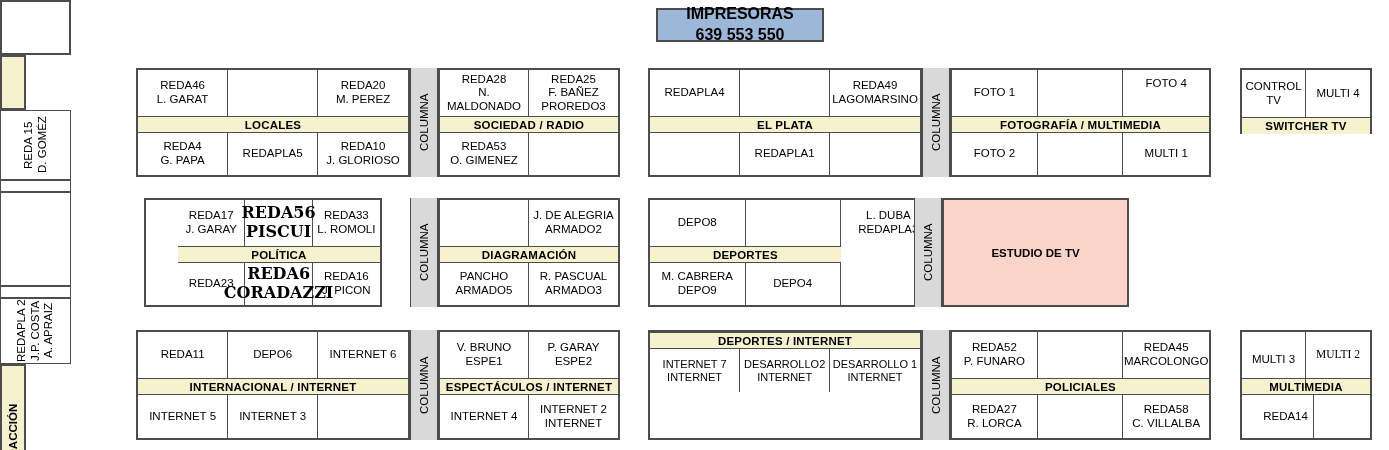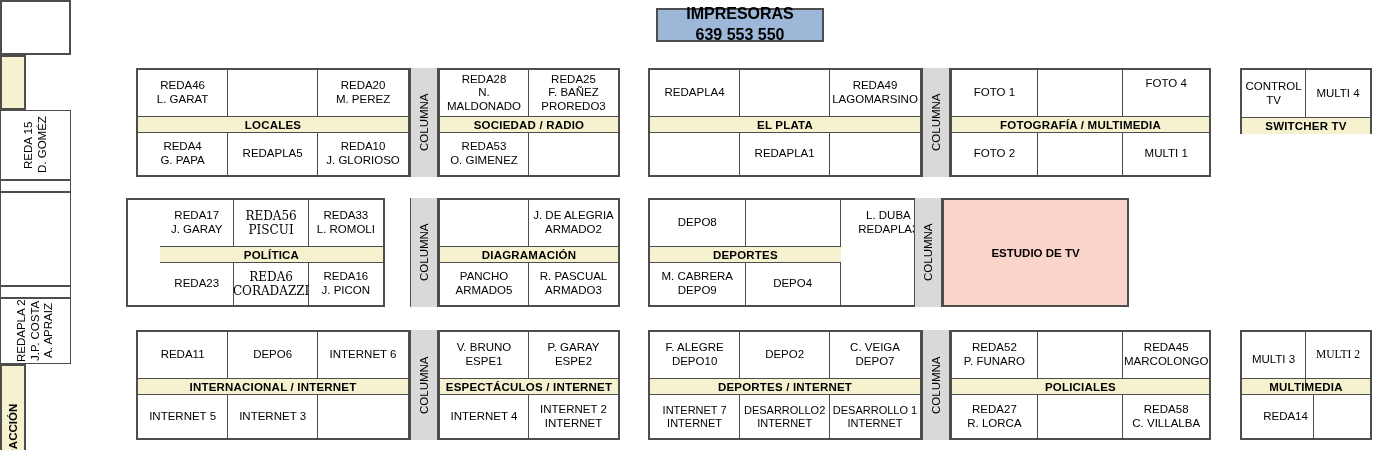--- a/index.html
+++ b/index.html
@@ -65,21 +65,21 @@
   }
   .plainbox{box-sizing:border-box;border:2px solid #4d4d4d;background:#fff;}
 
   
   .printers{
     position:absolute;box-sizing:border-box;
     background:#9db7d8;border:2px solid #4d4d4d;
     display:flex;flex-direction:column;align-items:center;justify-content:center;
     font-size:16px;font-weight:bold;color:#000;line-height:1.3;
   }
-  .serif{font-family:"DejaVu Serif","Liberation Serif",serif;font-size:12px;}
+  .serif{font-family:"DejaVu Serif","Liberation Serif",serif;font-size:16px;font-weight:bold;}
 </style>
 </head>
 <body>
 
 <div class="stage">
 
   <div class="printers" style="left:656px;top:8px;width:168px;height:34px;">
     <div>IMPRESORAS</div>
     <div>639  553  550</div>
   </div>
@@ -164,21 +164,21 @@
   </div>
 
   <div class="block" style="left:1240px;top:68px;width:132px;height:66px;">
     <div class="blockrow rowtop" style="height:47px;">
       <div class="cell" style="width:50%;height:47px;">CONTROL TV</div>
       <div class="cell" style="width:50%;height:47px;">MULTI 4</div>
     </div>
     <div class="label" style="height:17px;border-bottom:none;">SWITCHER TV</div>
   </div>
 
-  <div class="block" style="left:126px;top:198px;width:259px;height:109px;padding-left:32px;">
+  <div class="block" style="left:144px;top:198px;width:238px;height:109px;padding-left:32px;">
     <div class="blockrow rowtop" style="height:46px;">
       <div class="cell" style="width:33.4%;height:46px;">REDA17
 J. GARAY</div>
       <div class="cell serif" style="width:33.3%;height:46px;">REDA56
 PISCUI</div>
       <div class="cell" style="width:33.3%;height:46px;">REDA33
 L. ROMOLI</div>
     </div>
     <div class="label" style="height:17px;">POLÍTICA</div>
     <div class="blockrow rowbot" style="height:42px;">
@@ -249,27 +249,20 @@
     </div>
     <div class="label" style="height:17px;">ESPECTÁCULOS / INTERNET</div>
     <div class="blockrow rowbot" style="height:43px;">
       <div class="cell" style="width:50%;height:43px;">INTERNET 4</div>
       <div class="cell" style="width:50%;height:43px;">INTERNET 2
 INTERNET</div>
     </div>
   </div>
 
   <div class="block" style="left:648px;top:330px;width:274px;height:110px;">
-    <div class="blockrow rowtop" style="height:46px;">
-      <div class="cell" style="width:33.4%;height:46px;">F. ALEGRE
-DEPO10</div>
-      <div class="cell" style="width:33.3%;height:46px;">DEPO2</div>
-      <div class="cell" style="width:33.3%;height:46px;">C. VEIGA
-DEPO7</div>
-    </div>
     <div class="label" style="height:17px;">DEPORTES / INTERNET</div>
     <div class="blockrow rowbot" style="height:43px;">
       <div class="cell" style="width:33.4%;height:43px;font-size:11px;">INTERNET 7
 INTERNET</div>
       <div class="cell" style="width:33.3%;height:43px;font-size:11px;">DESARROLLO2
 INTERNET</div>
       <div class="cell" style="width:33.3%;height:43px;font-size:11px;">DESARROLLO 1
 INTERNET</div>
     </div>
   </div>

